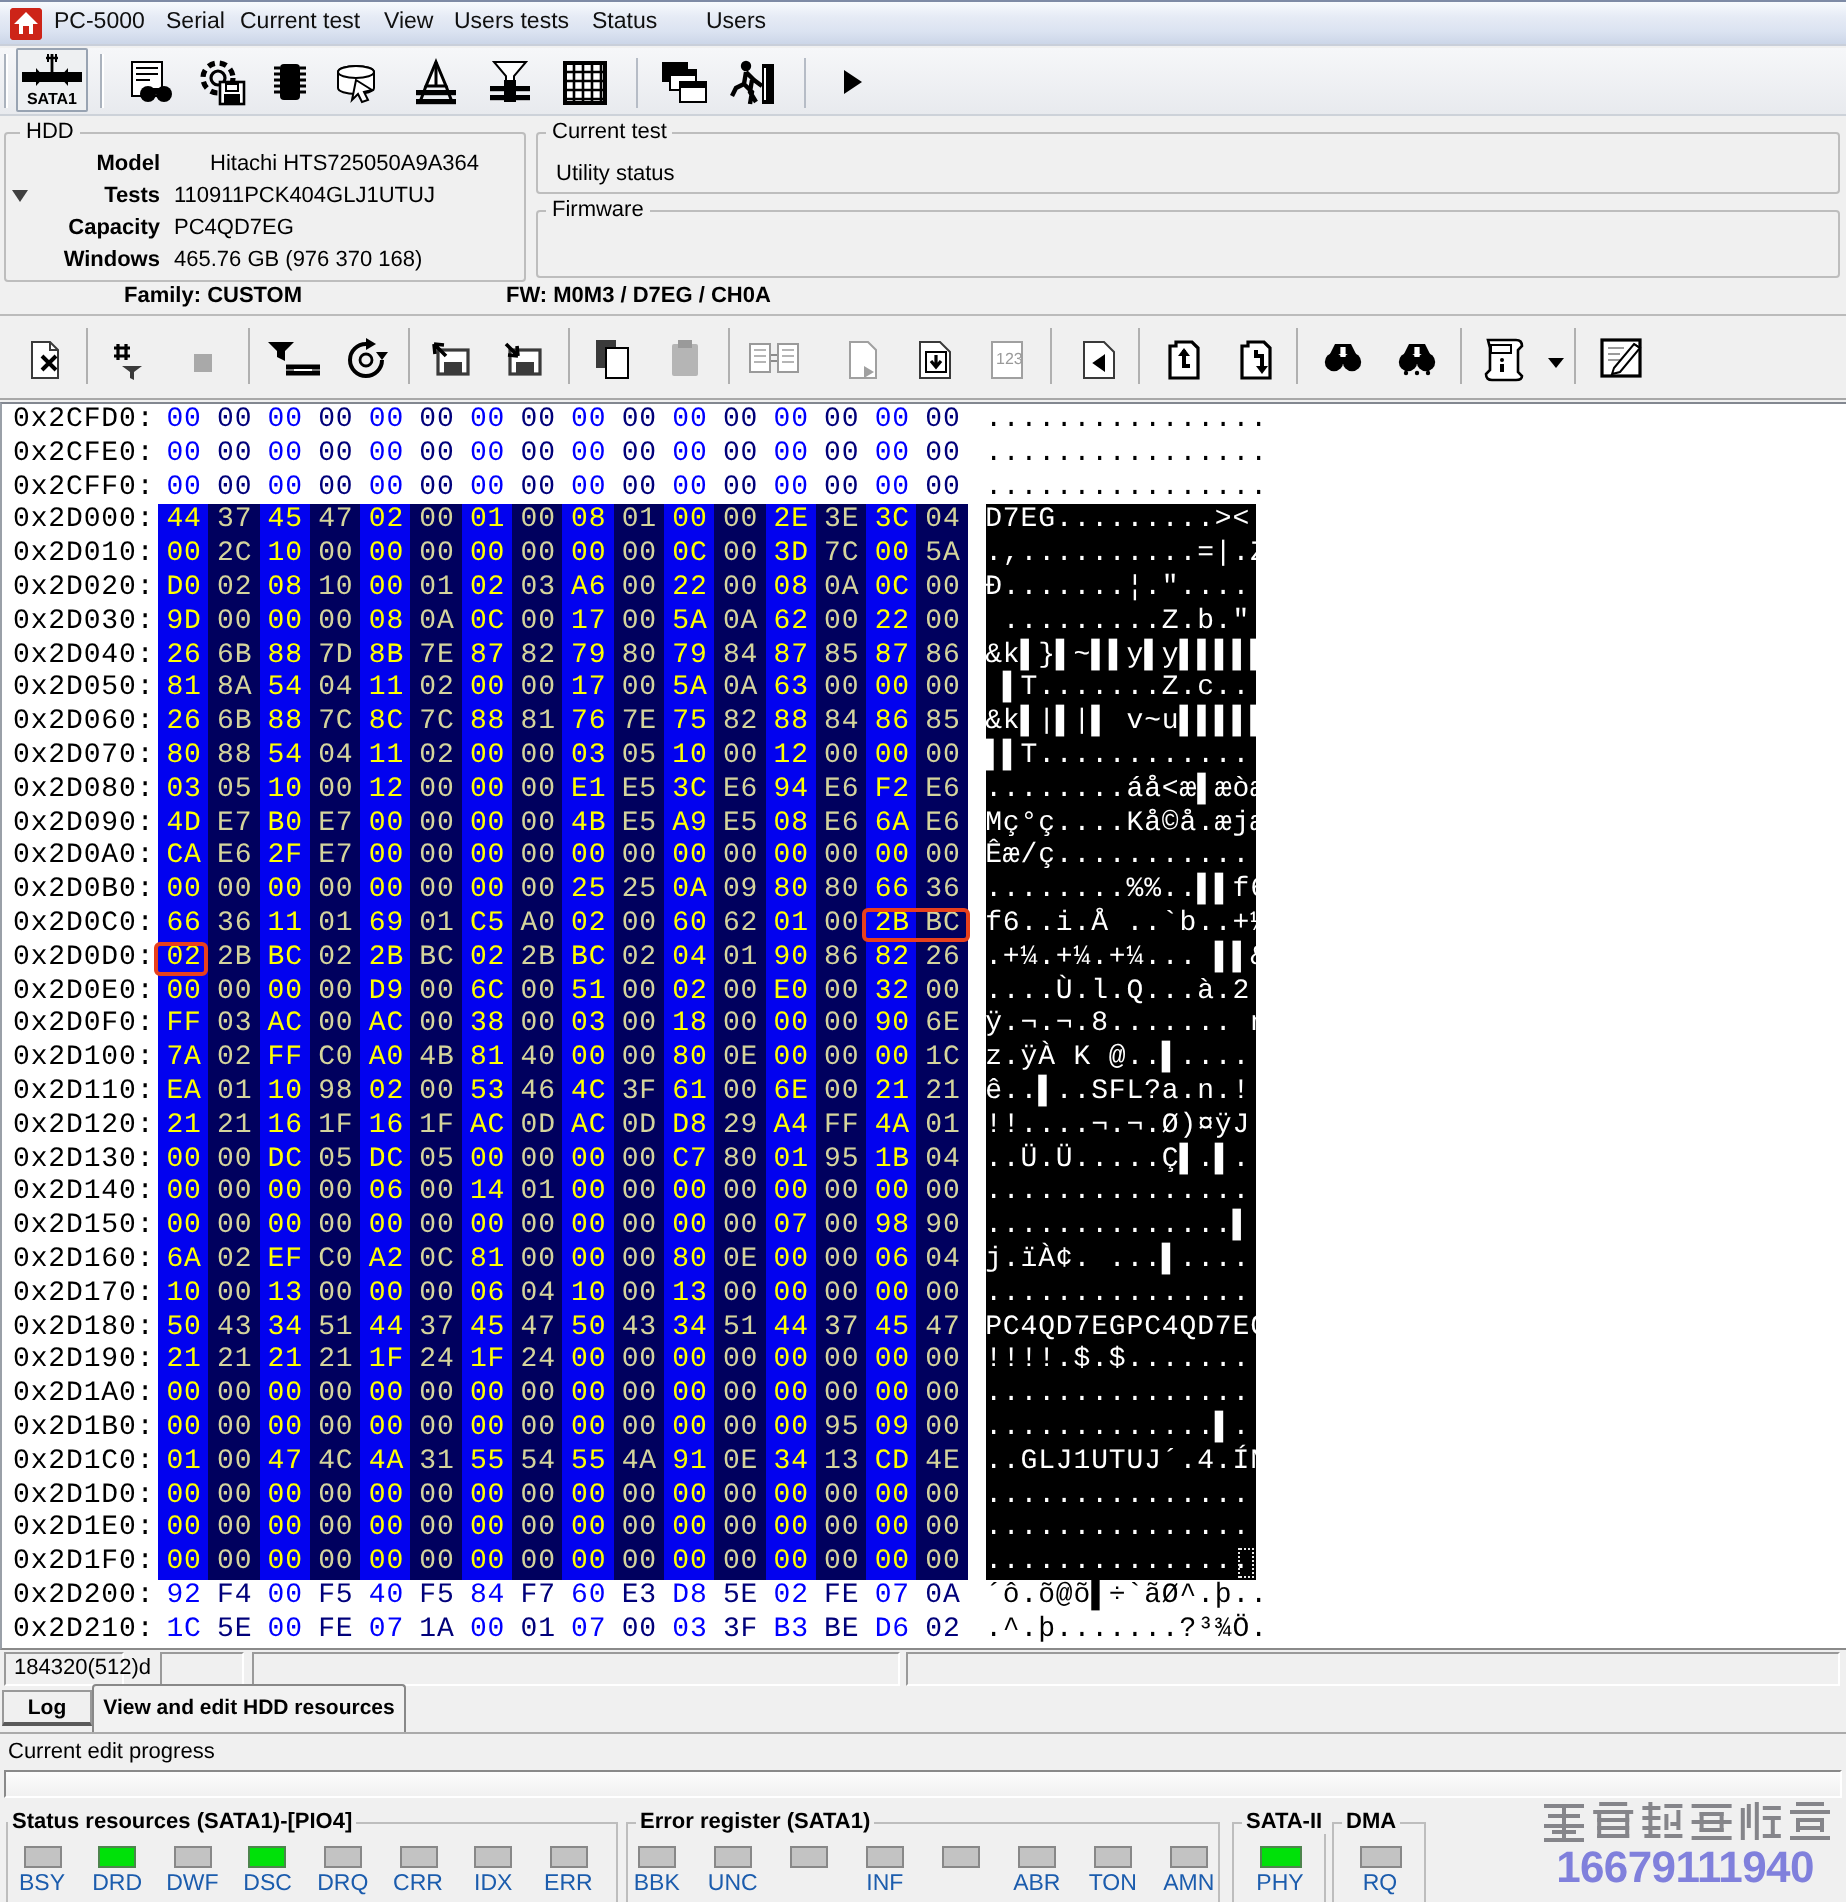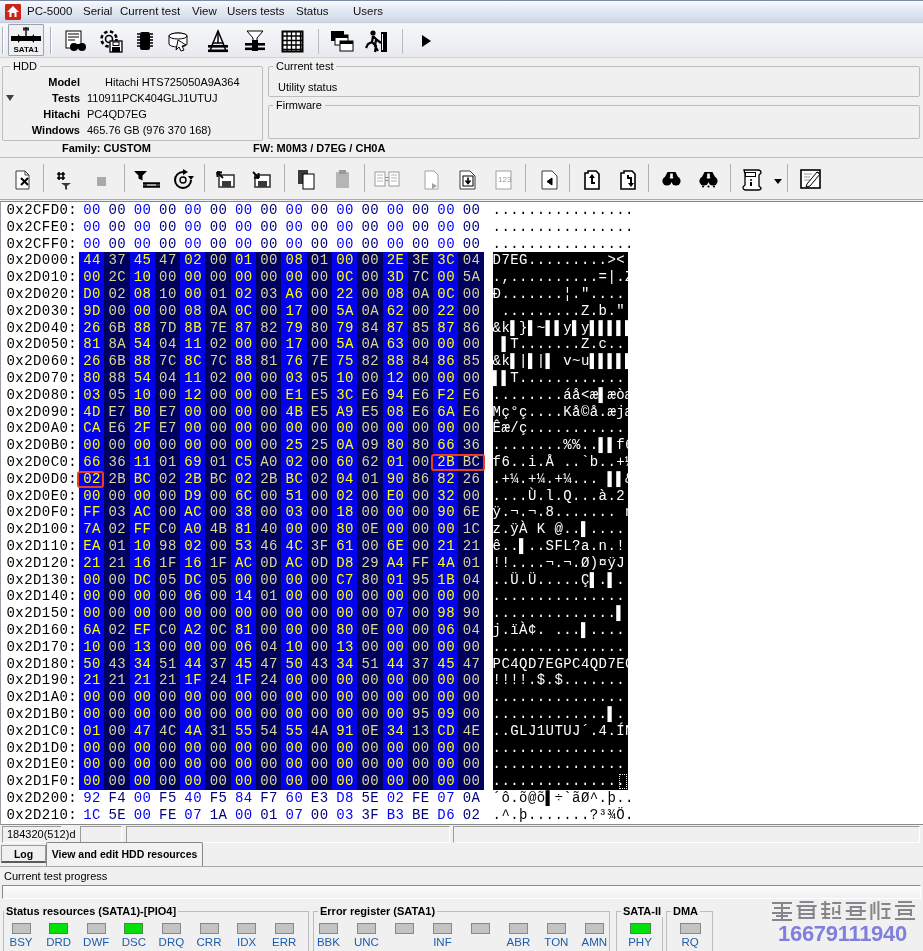--- a/index.html
+++ b/index.html
@@ -141,21 +141,21 @@
 
 <div class="gb ab" style="left:2px;top:66px;width:261px;height:75px"></div>
 <div class="gbl" style="left:10px;top:60px">HDD</div>
 <svg width="8" height="6" viewBox="0 0 8 6" style="left:6px;top:95px">
     <path d="M0 0 h8 l-4 6 z" fill="#404040"></path>
   </svg>
 <div class="lab bold" style="left:0;top:76px;width:80px;text-align:right">Model</div>
 <div class="lab" style="left:105px;top:76px">Hitachi HTS725050A9A364</div>
 <div class="lab bold" style="left:0;top:92px;width:80px;text-align:right">Tests</div>
 <div class="lab" style="left:87px;top:92px">110911PCK404GLJ1UTUJ</div>
-<div class="lab bold" style="left:0;top:108px;width:80px;text-align:right">Hitachi</div>
+<div class="lab bold" style="left:0;top:108px;width:80px;text-align:right">Capacity</div>
 <div class="lab" style="left:87px;top:108px">PC4QD7EG</div>
 <div class="lab bold" style="left:0;top:124px;width:80px;text-align:right">Windows</div>
 <div class="lab" style="left:87px;top:124px">465.76 GB (976 370 168)</div>
 <div class="gb ab" style="left:268px;top:66px;width:652px;height:31px"></div>
 <div class="gbl" style="left:273px;top:60px">Current test</div>
 <div class="lab" style="left:278px;top:81px">Utility status</div>
 <div class="gb ab" style="left:268px;top:105px;width:652px;height:34px"></div>
 <div class="gbl" style="left:273px;top:99px">Firmware</div>
 <div class="lab bold" style="left:62px;top:142px">Family: CUSTOM</div>
 <div class="lab bold" style="left:253px;top:142px">FW: M0M3 / D7EG / CH0A</div>
@@ -299,21 +299,21 @@
 <div class="redbox ab" style="left:430.6px;top:454.4px;width:54.6px;height:16.5px"></div>
 <div class="redbox ab" style="left:76.5px;top:471.2px;width:27.3px;height:16.5px"></div>
 <div class="ab" style="left:619.1px;top:774.1px;width:8px;height:14.5px;border:1px dotted #e8e8e8"></div>
 <div class="cell" style="left:2px;width:60px">184320(512)d</div>
 <div class="cell" style="left:80px;width:42px"></div>
 <div class="cell" style="left:126px;width:324px"></div>
 <div class="cell" style="left:453px;width:467px"></div>
 <div id="tabact" class="tab">View and edit HDD resources</div>
 <div id="tablog" class="tab">Log</div>
 <div class="ab" style="left:0;top:866px;width:923px;height:1px;background:#aaa"></div>
-<div class="lab" style="left:4px;top:870px">Current test progress</div>
+<div class="lab" style="left:4px;top:870px">Current edit progress</div>
 <div id="pbar" class="ab"></div>
 <div class="ledgb ab" style="left:3px;width:306px"></div>
 <div class="ledlab" style="left:4px">Status resources (SATA1)-[PIO4]</div>
 <div class="led ab" style="left:11.5px"></div>
 <div class="ledtx ab" style="left:1.0px">BSY</div>
 <div class="led on ab" style="left:49.1px"></div>
 <div class="ledtx ab" style="left:38.6px">DRD</div>
 <div class="led ab" style="left:86.7px"></div>
 <div class="ledtx ab" style="left:76.2px">DWF</div>
 <div class="led on ab" style="left:124.3px"></div>

